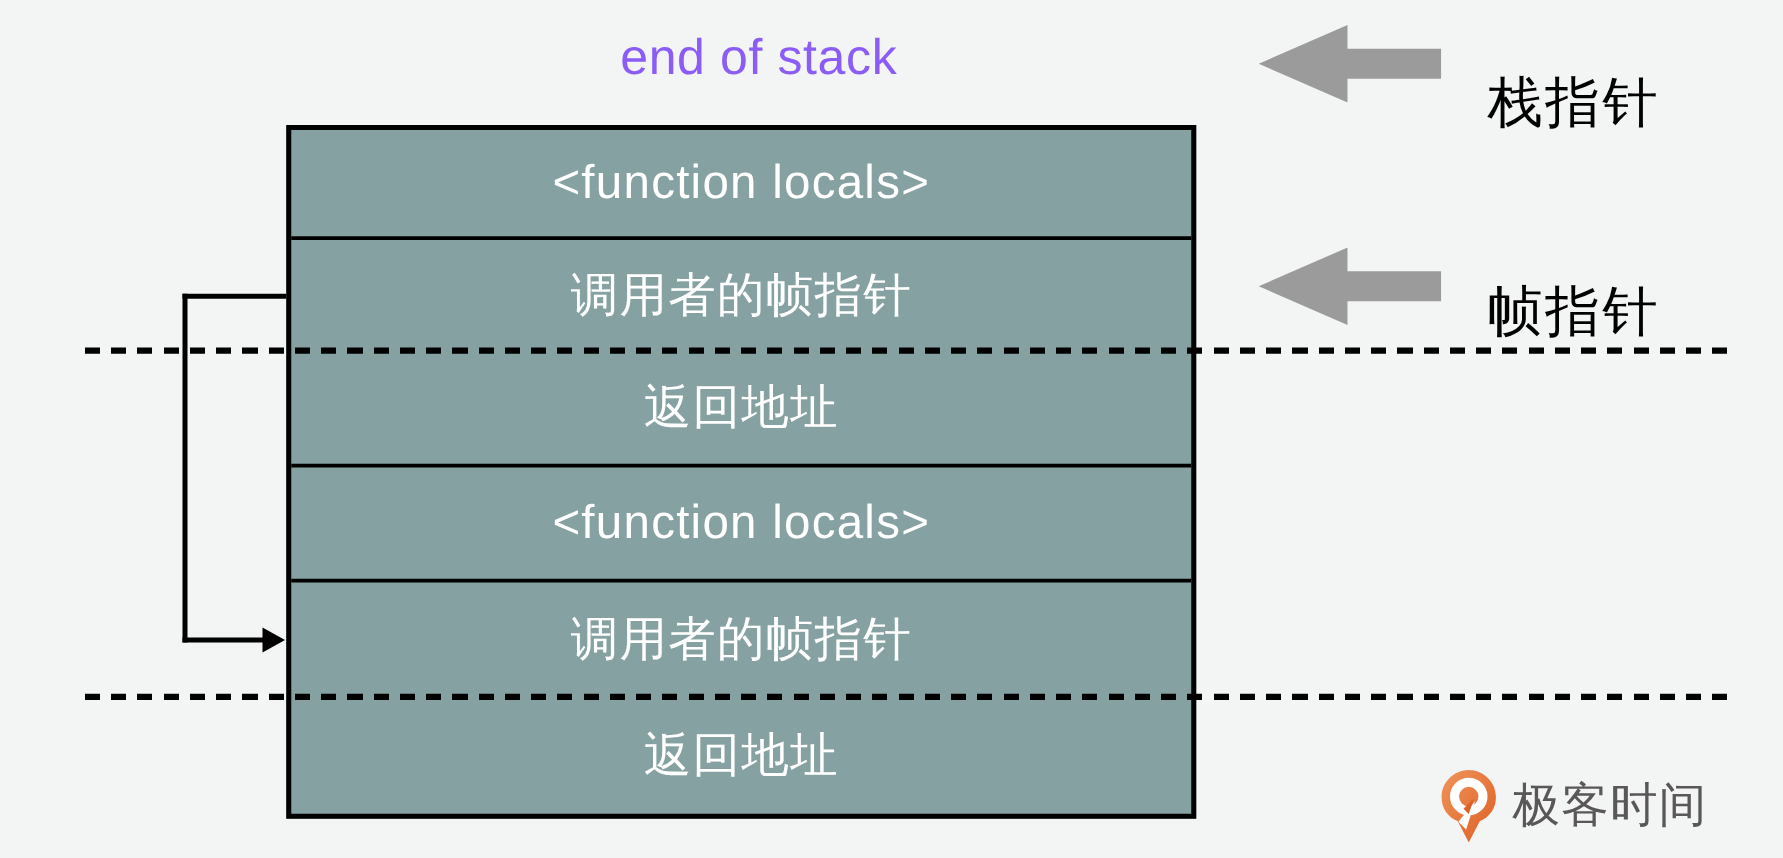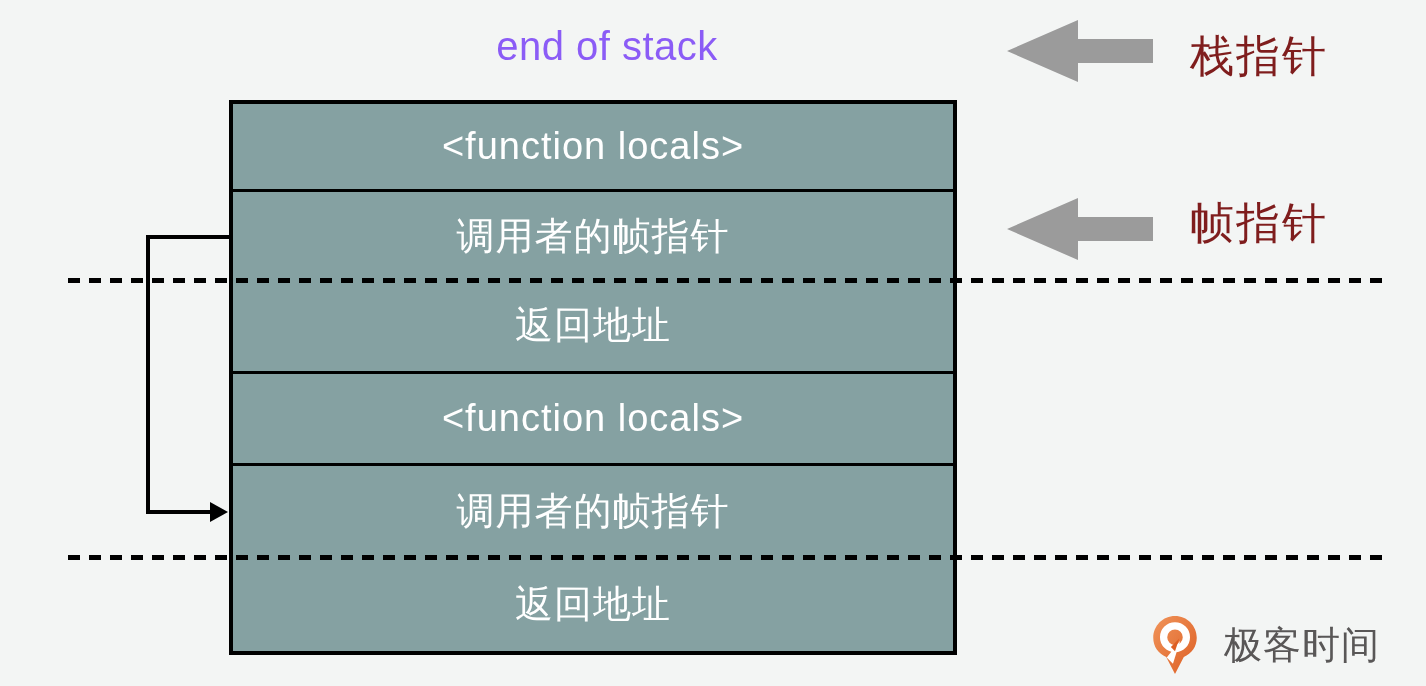--- a/index.html
+++ b/index.html
@@ -51,28 +51,28 @@
     position:absolute;left:210px;top:502px;width:0;height:0;z-index:2;
     border-top:10px solid transparent;border-bottom:10px solid transparent;
     border-left:18px solid #000;
   }
   
   .ptr-arrow{position:absolute;left:1007px;width:146px;height:62px;z-index:2;}
   .a1{top:20px;}
   .a2{top:198px;}
   .ptr-label{
     position:absolute;left:1190px;width:200px;
-    font-size:44px;color:#7f1d1d;letter-spacing:2px;
+    font-size:44px;color:#000000;letter-spacing:2px;margin-top:26px;
   }
   .l1{top:27px;}
   .l2{top:194px;}
   
   .logo{
     position:absolute;left:1152px;top:616px;
-    display:flex;align-items:center;gap:26px;z-index:2;
+    display:flex;align-items:center;gap:12px;z-index:2;
   }
   .logo-icon{width:46px;height:58px;display:block;}
   .logo-text{
     font-size:38px;color:#595757;font-weight:500;letter-spacing:1px;
     line-height:58px;
   }
 </style>
 </head>
 <body>
 

